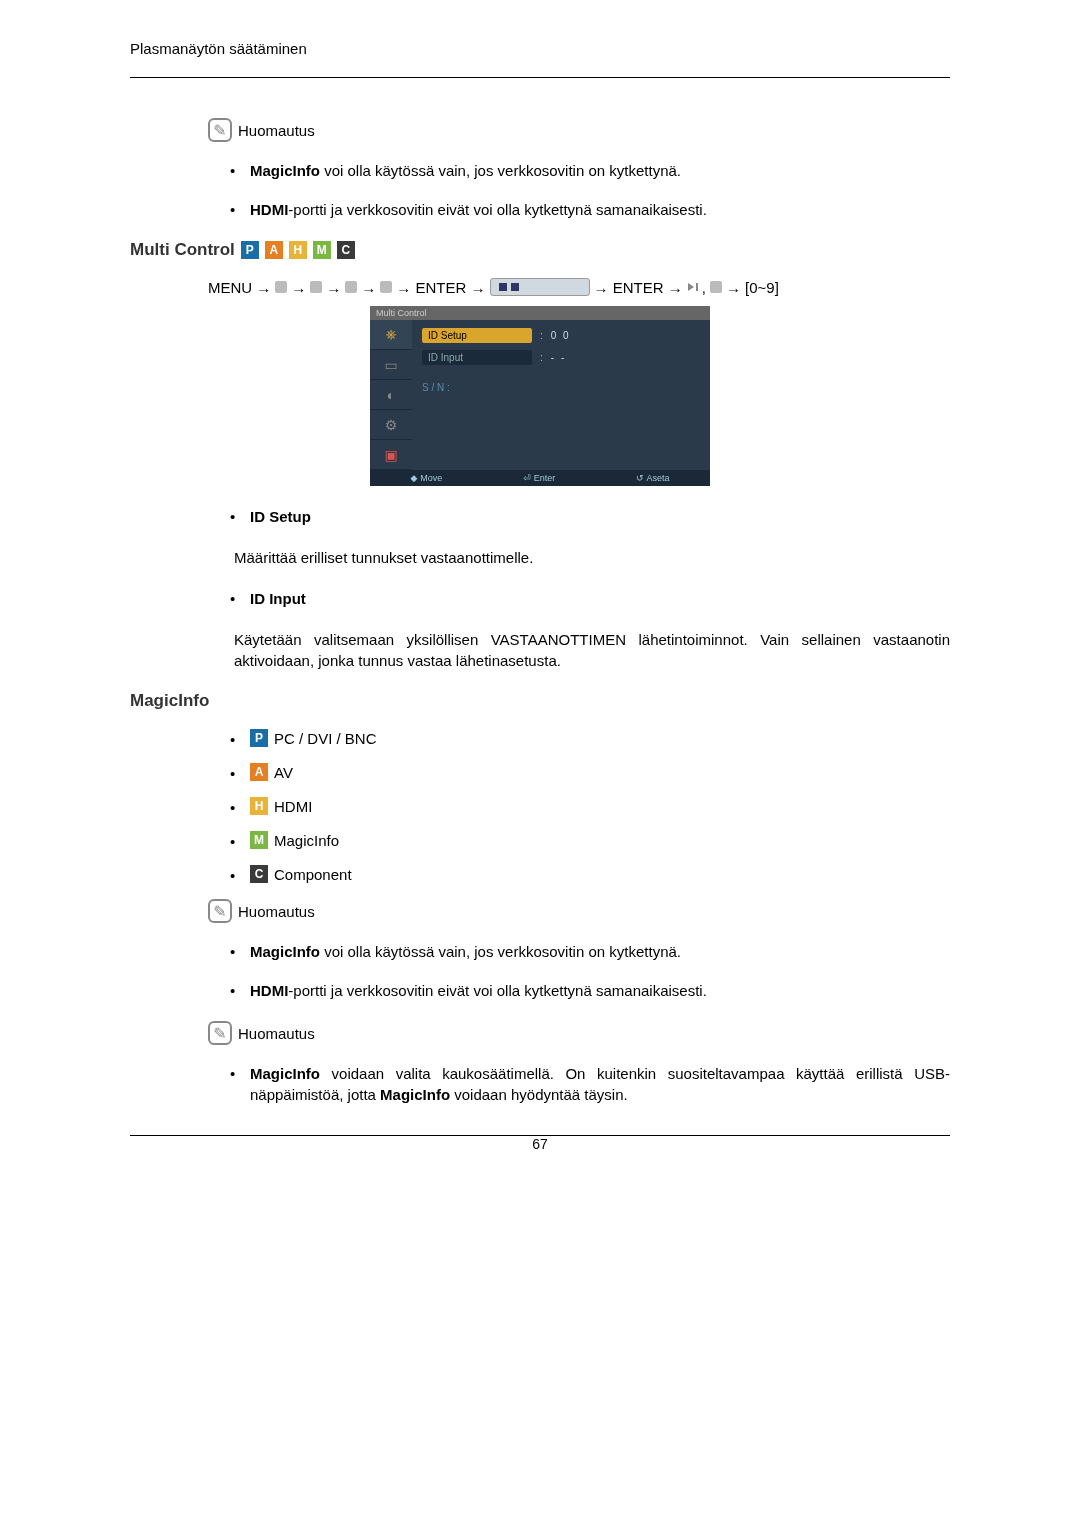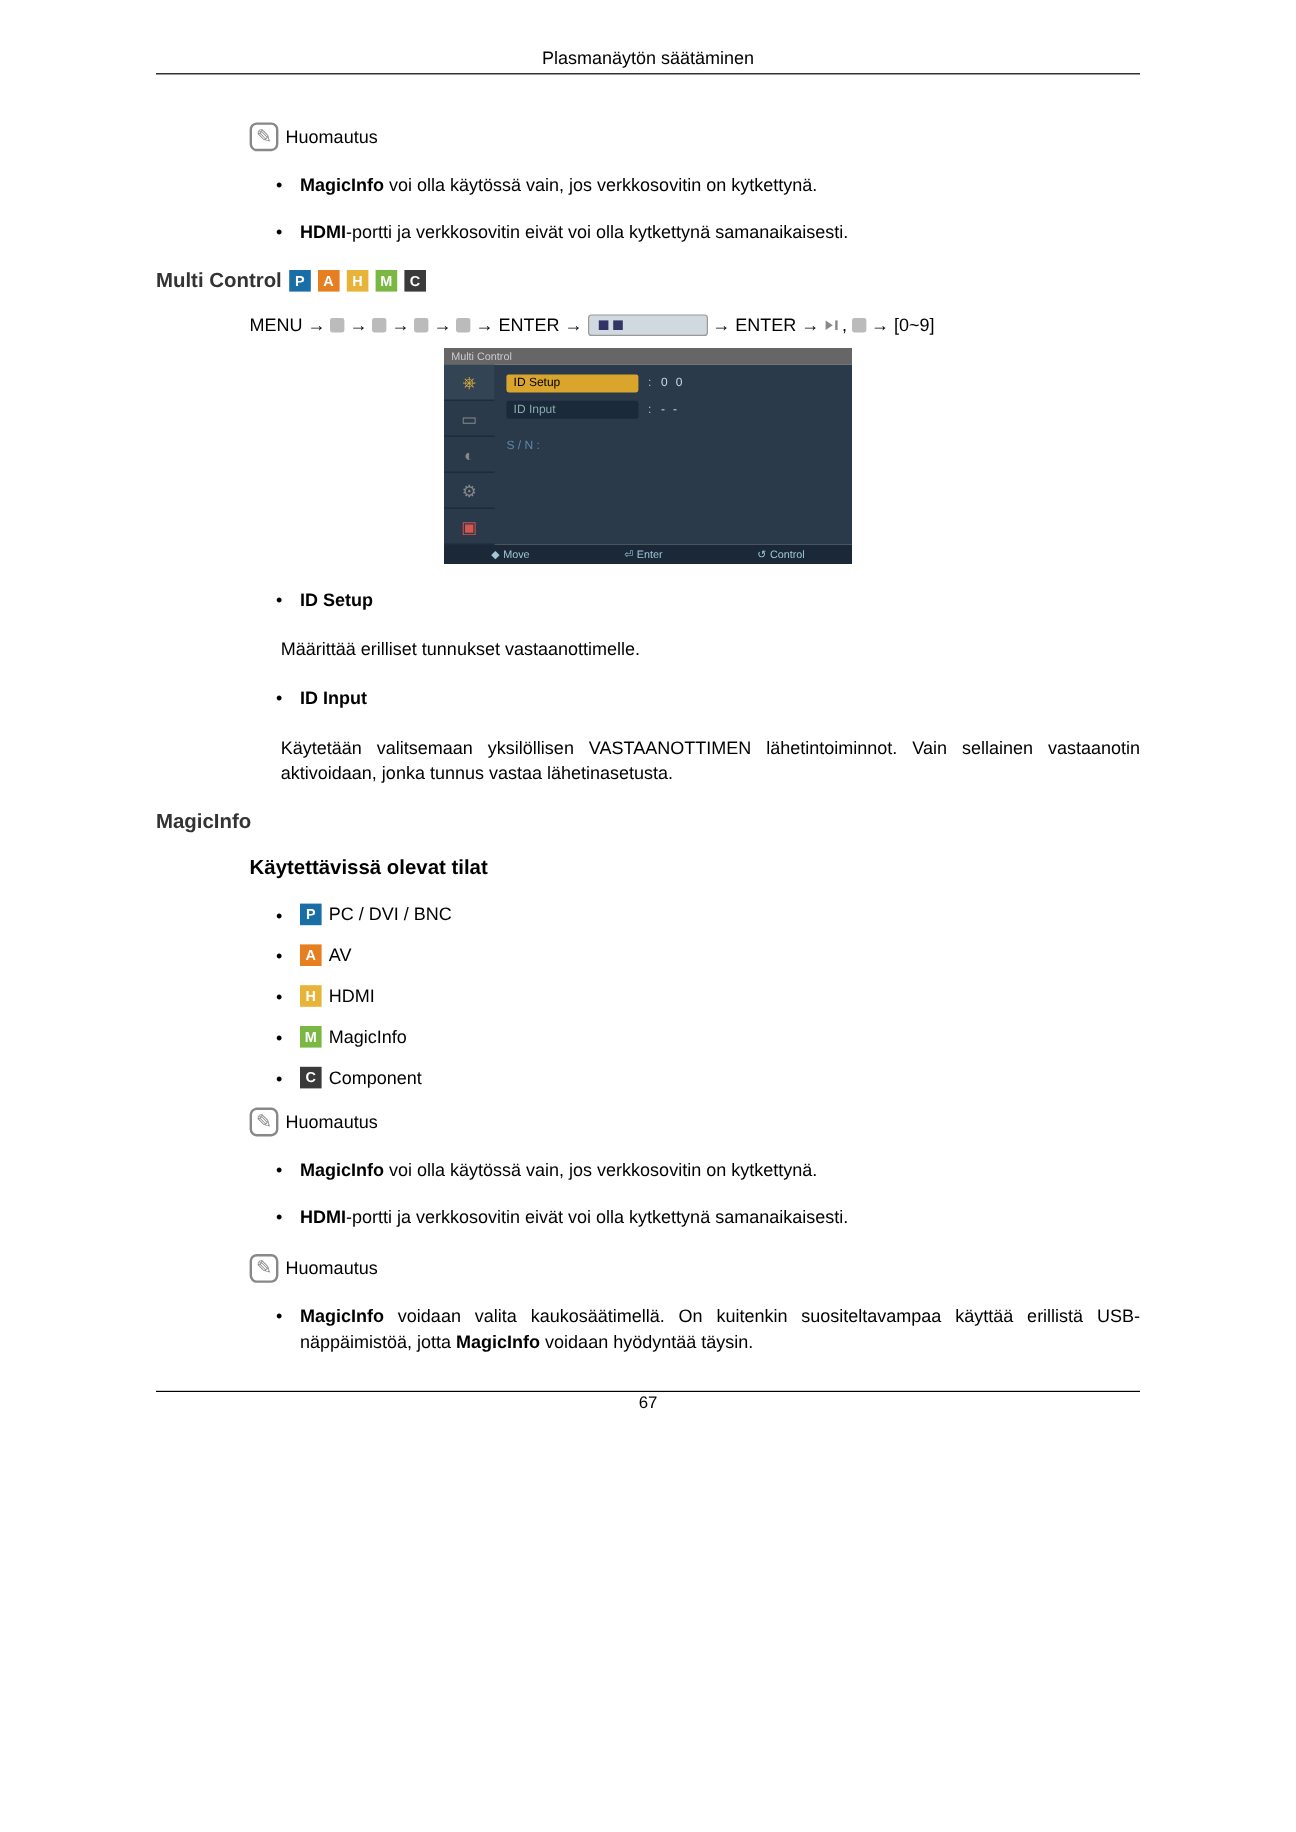--- a/index.html
+++ b/index.html
@@ -7,23 +7,23 @@
     font-family: Arial, Helvetica, sans-serif;
     font-size: 15px;
     background: #fff;
     color: #000;
     width: 1080px;
     margin: 0 auto;
     padding: 40px 0;
   }
   .page { padding: 0 130px; }
   .header-title {
-    text-align: center;
+    text-align: left;
     font-size: 15px;
-    padding-bottom: 4px;
+    padding-bottom: 20px;
     border-bottom: 1px solid #000;
     margin-bottom: 40px;
   }
   .note-row {
     display: flex;
     align-items: center;
     gap: 6px;
     margin-left: 78px;
     margin-bottom: 18px;
   }
@@ -306,21 +306,21 @@
           <span class="osd-box">ID  Input</span>
           <span class="osd-colon">:</span>
           <span class="osd-val">- -</span>
         </div>
         <div class="osd-sn">S / N  :</div>
       </div>
     </div>
     <div class="osd-footer">
       <span>◆ <span>Move</span></span>
       <span>⏎ <span>Enter</span></span>
-      <span>↺ <span>Control</span></span>
+      <span>↺ <span>Aseta</span></span>
     </div>
   </div>
 
   <ul class="bullet">
     <li>
       <span class="sub-label">ID Setup</span>
     </li>
   </ul>
   <div class="sub-desc">Määrittää erilliset tunnukset vastaanottimelle.</div>
 
@@ -328,21 +328,20 @@
     <li>
       <span class="sub-label">ID Input</span>
     </li>
   </ul>
   <div class="sub-desc justify">Käytetään valitsemaan yksilöllisen VASTAANOTTIMEN lähetintoiminnot. Vain sellainen vastaanotin aktivoidaan, jonka tunnus vastaa lähetinasetusta.</div>
 
   <div class="section-heading">
     <span>MagicInfo</span>
   </div>
 
-  <div class="subheading">Käytettävissä olevat tilat</div>
 
   <ul class="modes">
     <li>
       <span class="badge badge-p">P</span>
       <span>PC / DVI / BNC</span>
     </li>
     <li>
       <span class="badge badge-a">A</span>
       <span>AV</span>
     </li>

